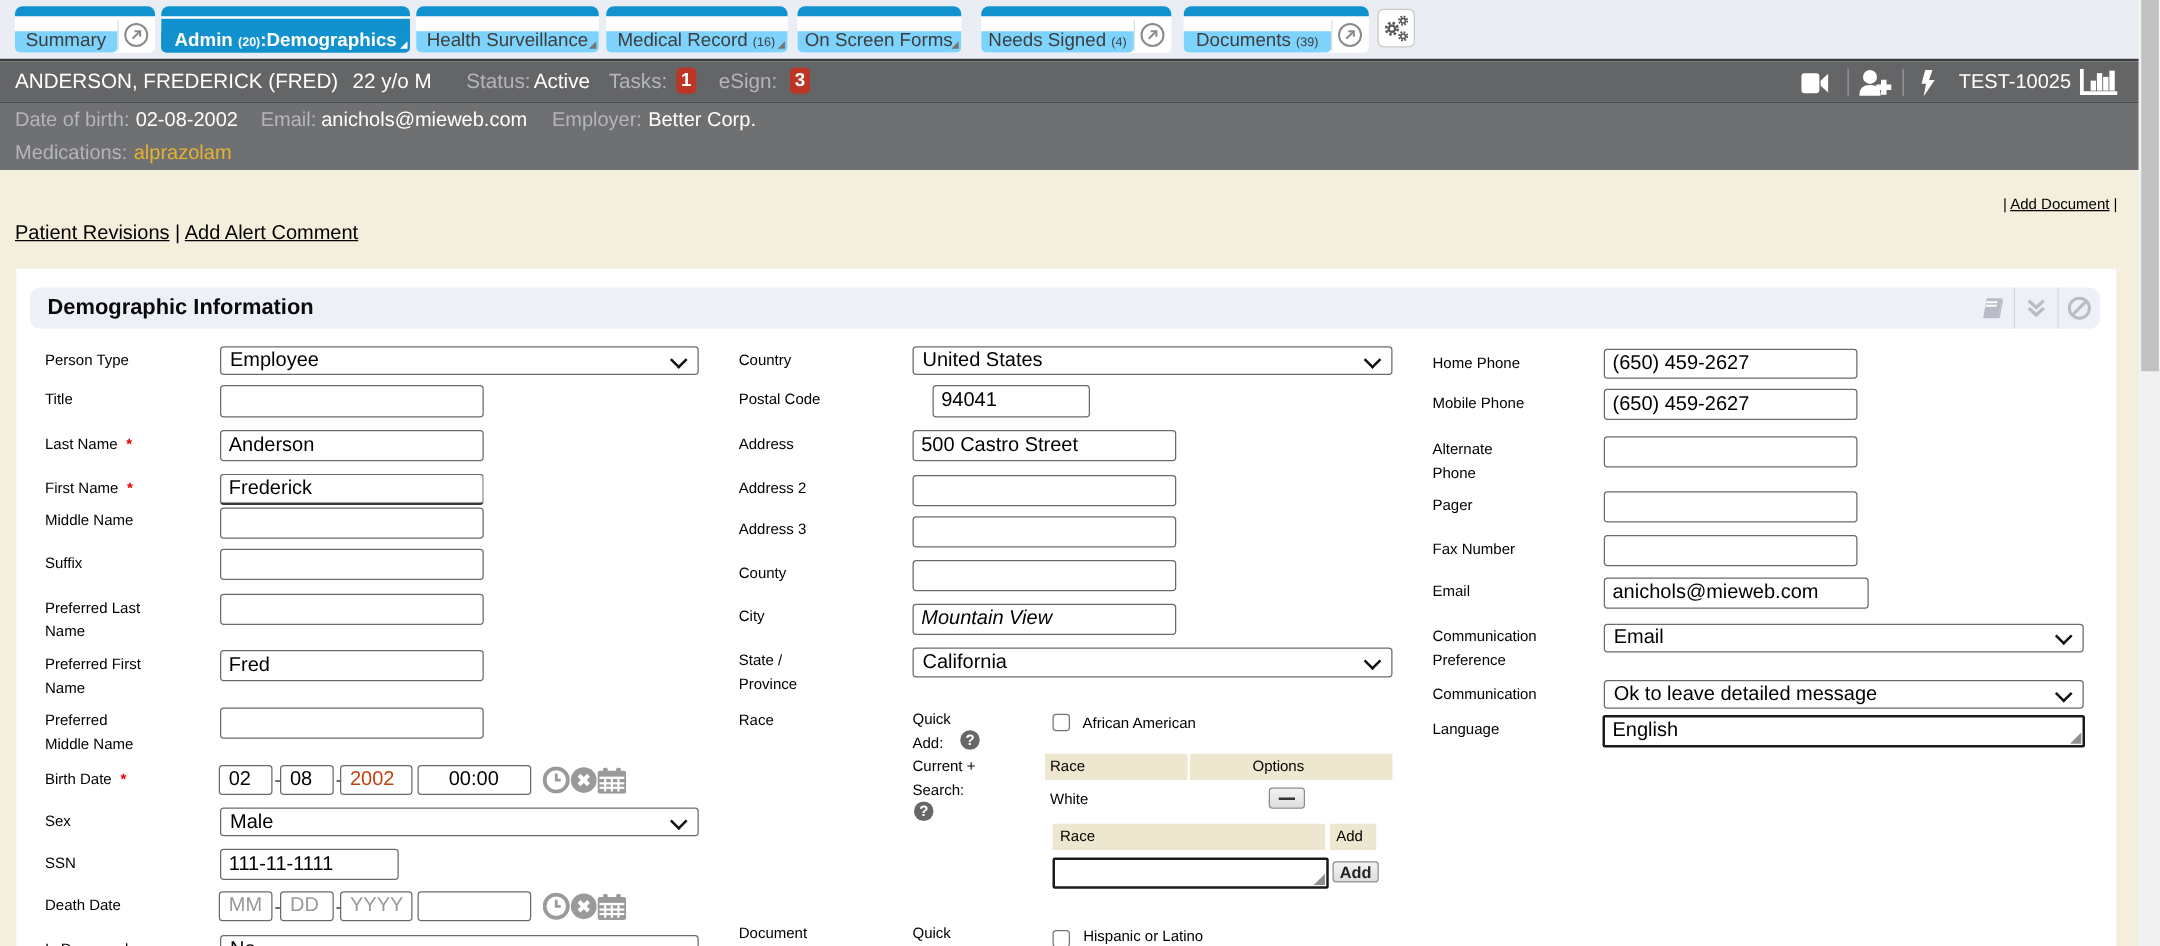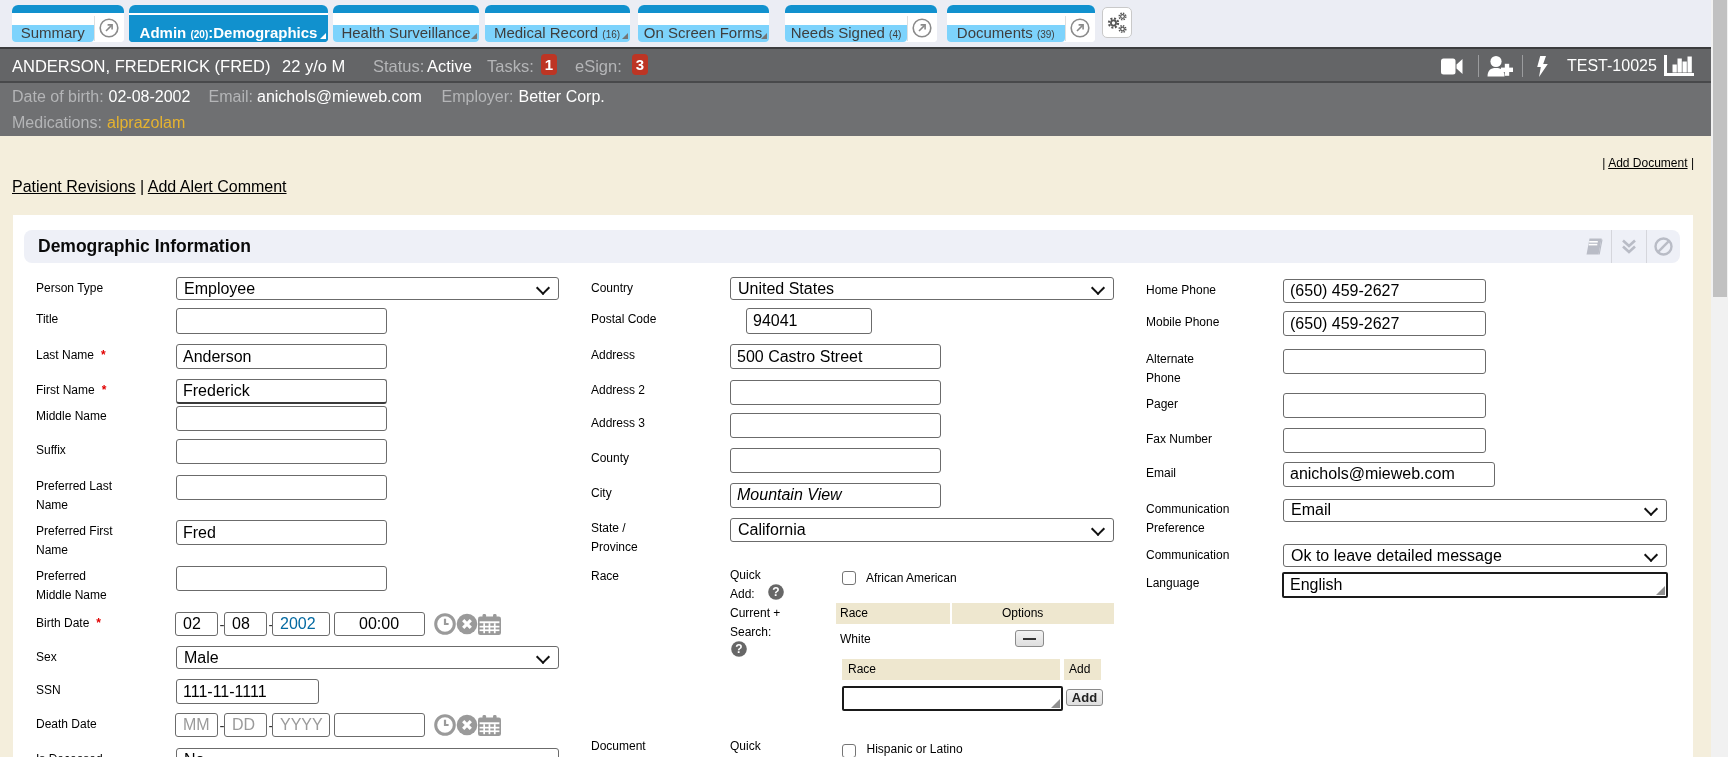--- a/index.html
+++ b/index.html
@@ -211,21 +211,21 @@
 <div class="lb" style="left:36px;top:614px">Birth Date<span class="req">*</span></div>
 <div class="fi" style="left:175px;top:612px;width:43px;height:24px;padding-left:7px">
     <span style="color:#000">02</span>
   </div>
 <div class="a" style="left:219.5px;top:616px;font-size:15px;color:#333">-</div>
 <div class="fi" style="left:224px;top:612px;width:43px;height:24px;padding-left:7px">
     <span style="color:#000">08</span>
   </div>
 <div class="a" style="left:268.5px;top:616px;font-size:15px;color:#333">-</div>
 <div class="fi" style="left:272px;top:612px;width:58px;height:24px;padding-left:7px">
-    <span style="color:#0369a1">2002</span>
+    <span style="color:#c2410c">2002</span>
   </div>
 <div class="fi" style="left:334px;top:612px;width:91px;height:24px;padding-left:24px;">00:00</div>
 <svg class="a" style="left:434px;top:613px" width="22" height="22" viewBox="0 0 22 22">
     <circle cx="11" cy="11" r="9.3" fill="#fff" stroke="#9a9a9a" stroke-width="3"></circle>
     <path d="M11 5.8 L11 11 L14.6 11" stroke="#9a9a9a" stroke-width="2.2" fill="none"></path>
   </svg>
 <svg class="a" style="left:456px;top:613px" width="22" height="22" viewBox="0 0 22 22">
     <circle cx="11" cy="11" r="10.3" fill="#9a9a9a"></circle>
     <path d="M7.2 7.2 L14.8 14.8 M14.8 7.2 L7.2 14.8" stroke="#fff" stroke-width="3.2"></path>
   </svg>

